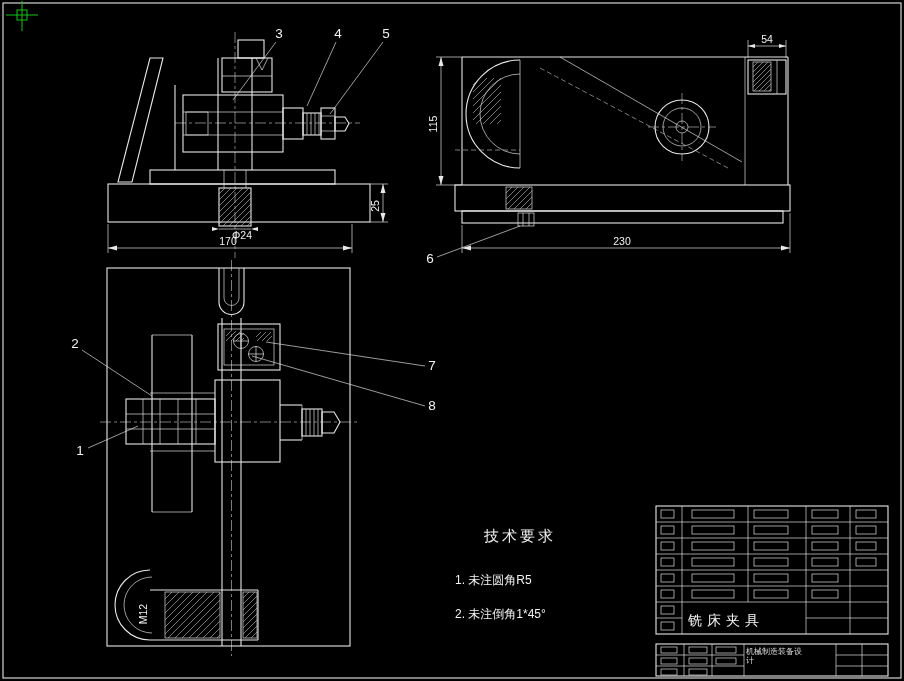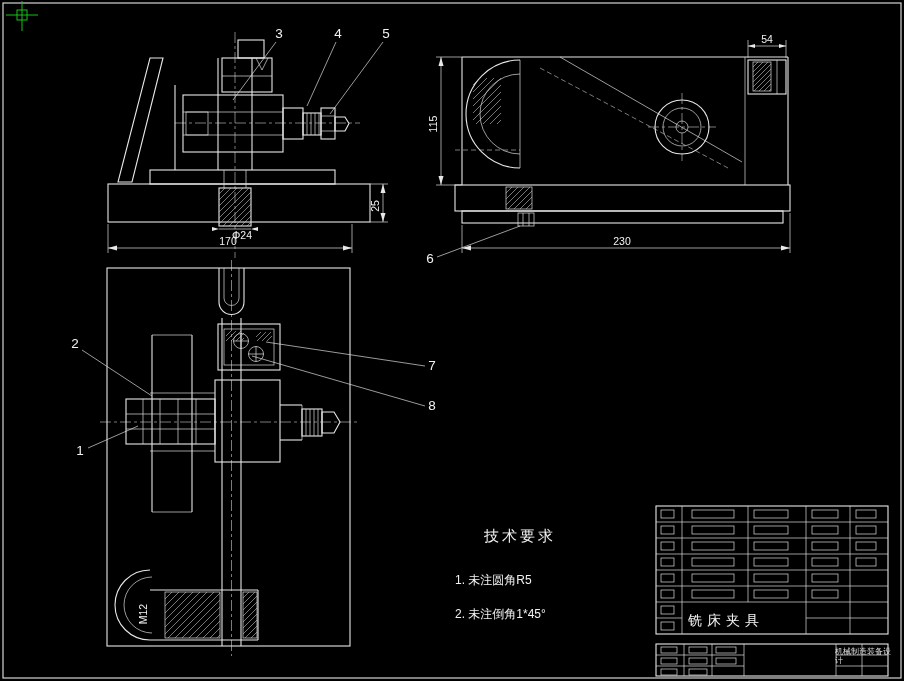--- a/index.html
+++ b/index.html
@@ -12,22 +12,22 @@
   .hid{stroke:#cfcfcf;stroke-width:0.6;fill:none;stroke-dasharray:5 3;}
   .hatch line{stroke:#c8c8c8;stroke-width:0.6;}
   .arrow{fill:#e8e8e8;stroke:none;}
   text{fill:#f2f2f2;font-family:"Liberation Sans",sans-serif;}
   .dim{font-size:10.5px;}
   .balloon{font-size:13.5px;}
   .tr-title{font-size:15px;letter-spacing:3px;}
   .tr-item{font-size:12px;}
   .tb-name{font-size:14px;letter-spacing:5px;}
   .green{stroke:#17c317;stroke-width:1;fill:none;}
-  .course-text{position:absolute;left:790px;top:647px;width:62px;font-size:8px;
-               line-height:9px;color:#ddd;padding-left:45px;}
+  .course-text{position:absolute;left:746px;top:647px;width:62px;font-size:8px;
+               line-height:9px;color:#ddd;}
 </style>
 </head>
 <body>
 
 <div class="stage">
 <svg width="904" height="681" viewBox="0 0 904 681">
 
   <g>
     <rect x="3" y="3" width="898" height="675" class="s1"></rect>
   </g>

